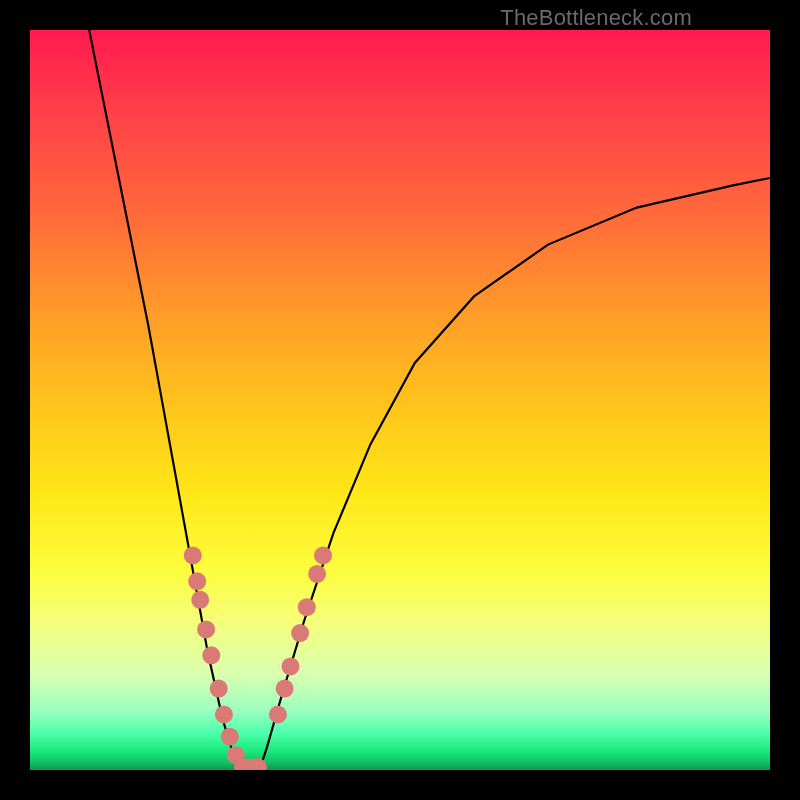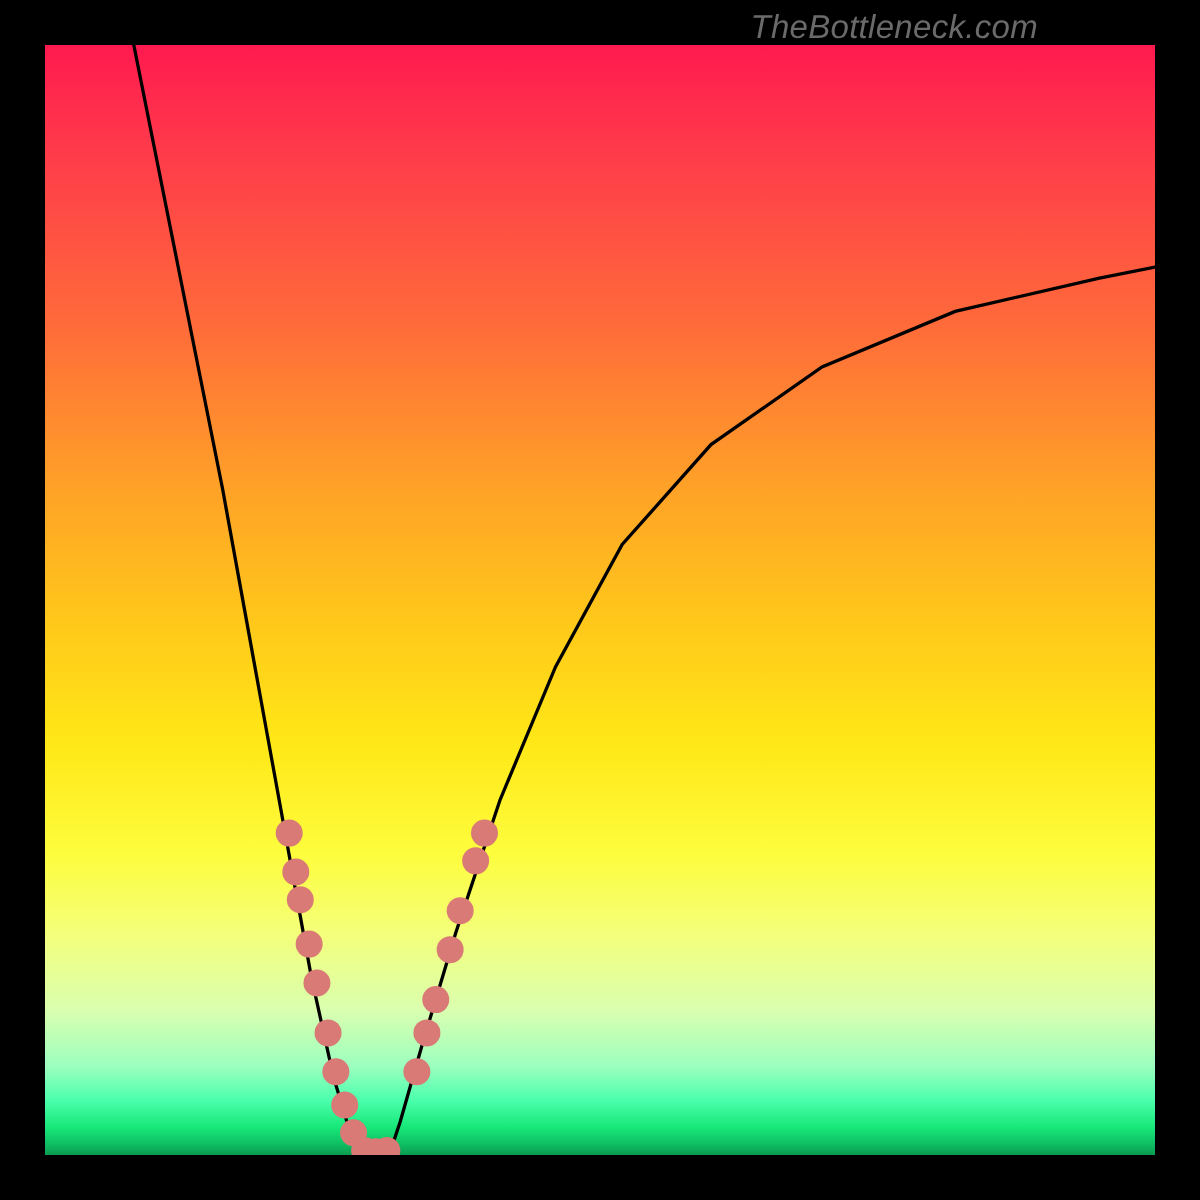--- a/index.html
+++ b/index.html
@@ -11,21 +11,20 @@
     overflow: hidden;
     font-family: Arial, Helvetica, sans-serif;
   }
   .frame {
     position: absolute;
     top: 0;
     left: 0;
     width: 704px;
     height: 800px;
     background: #000;
-    font-style: italic;
   }
   .plot-area {
     position: absolute;
     top: 30px;
     left: 30px;
     width: 740px;
     height: 740px;
     background: linear-gradient(to bottom,
       #ff1a4f 0%,
       #ff3c4a 10%,

